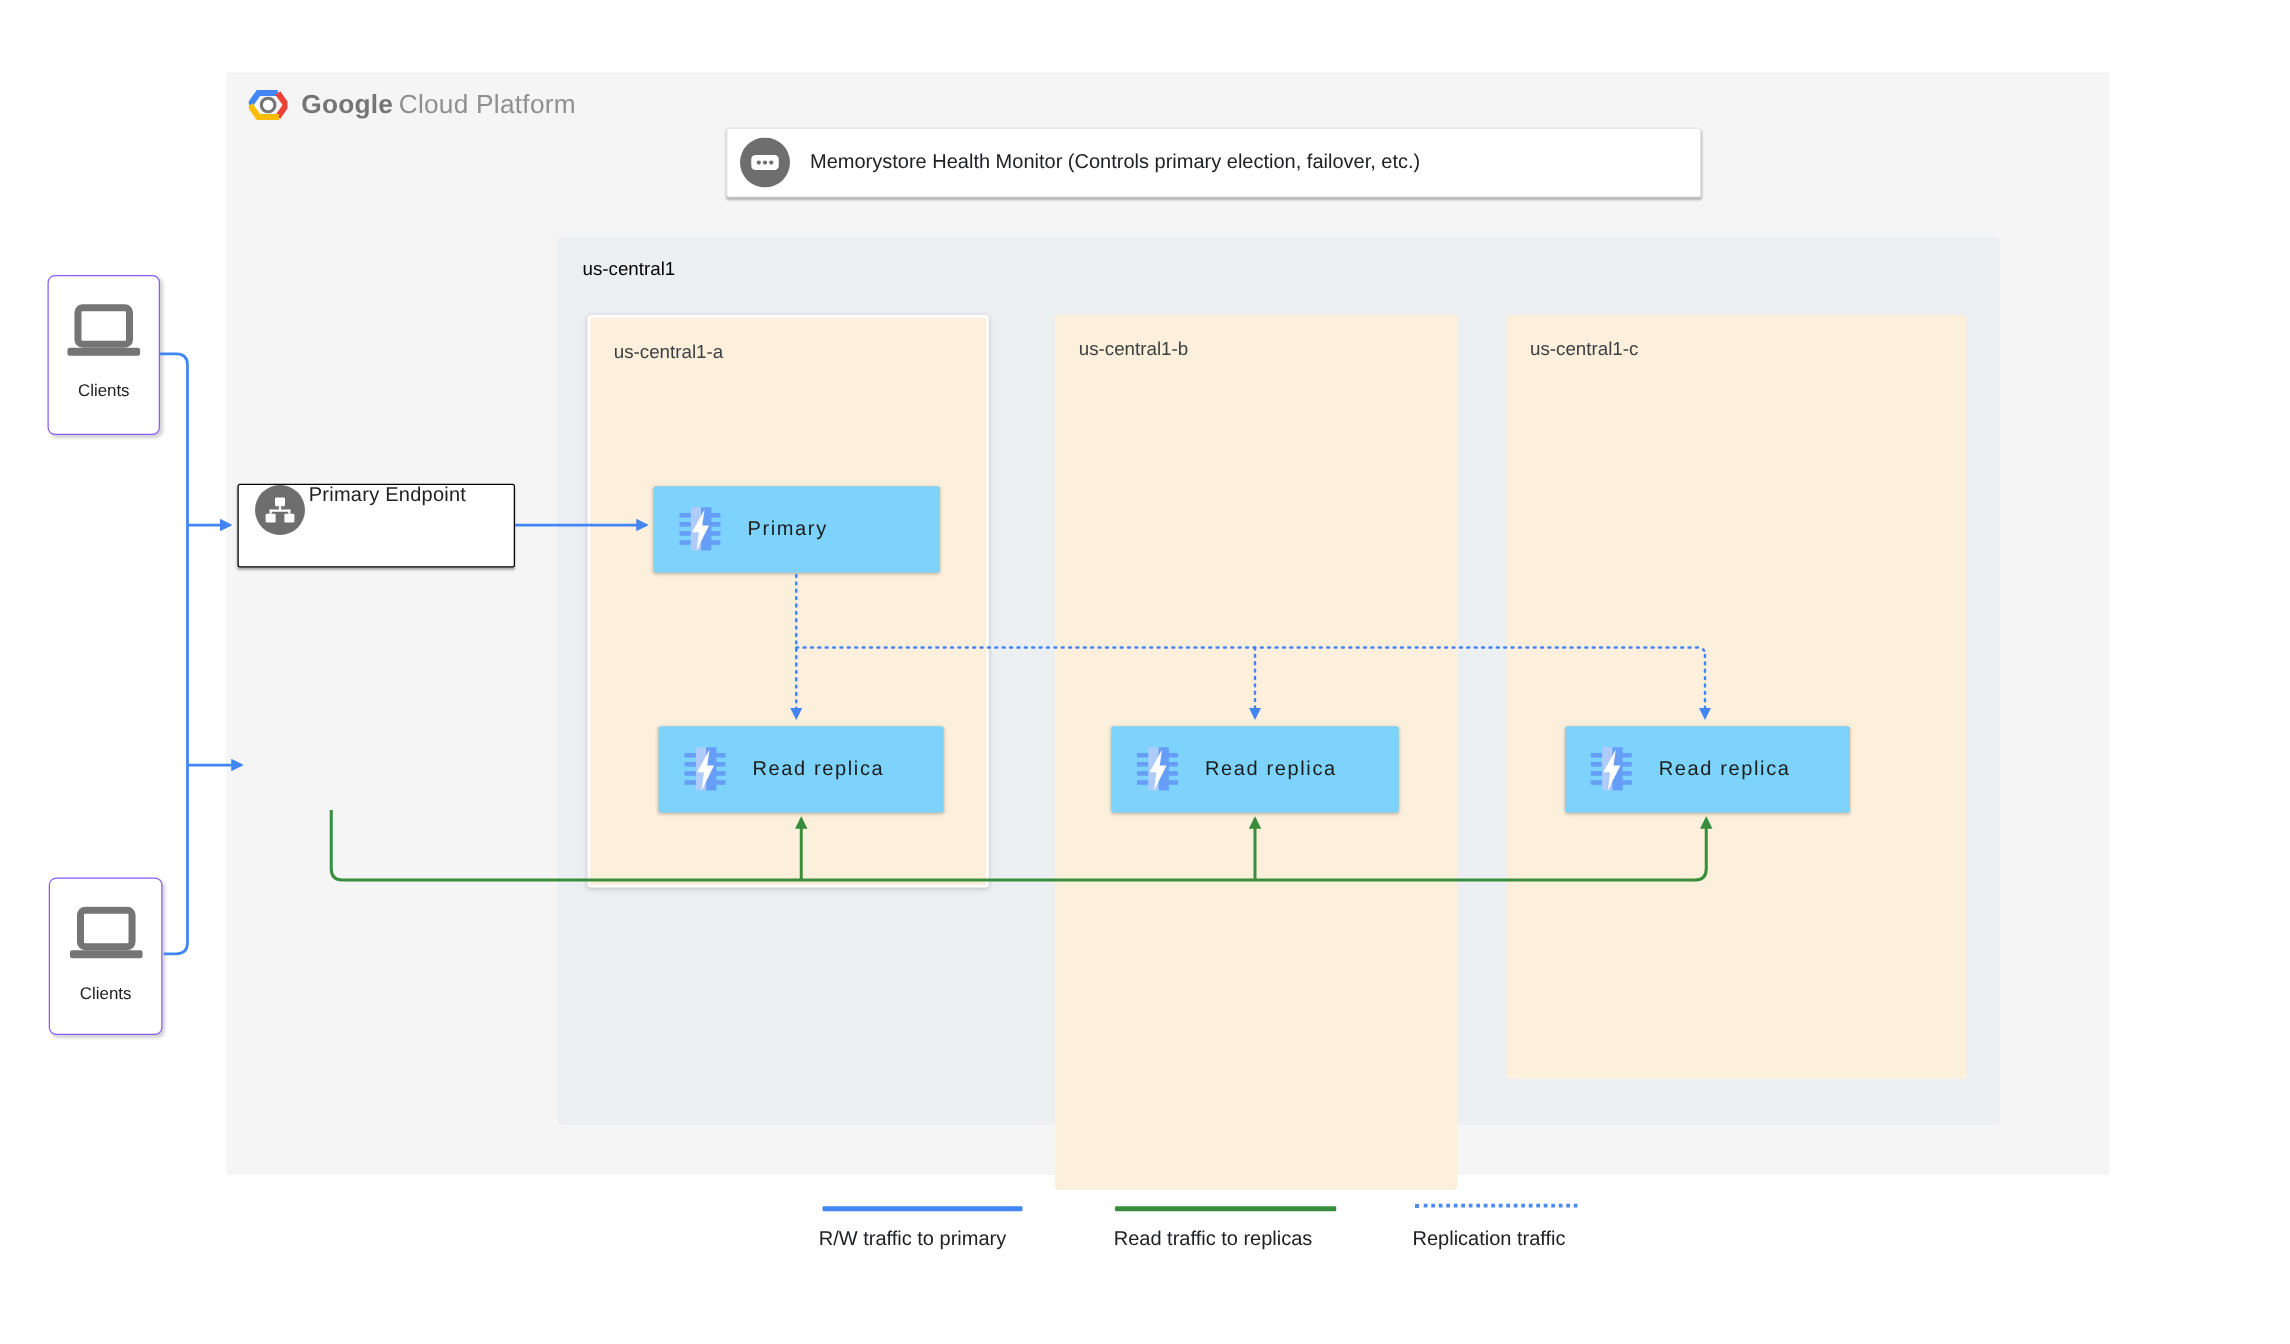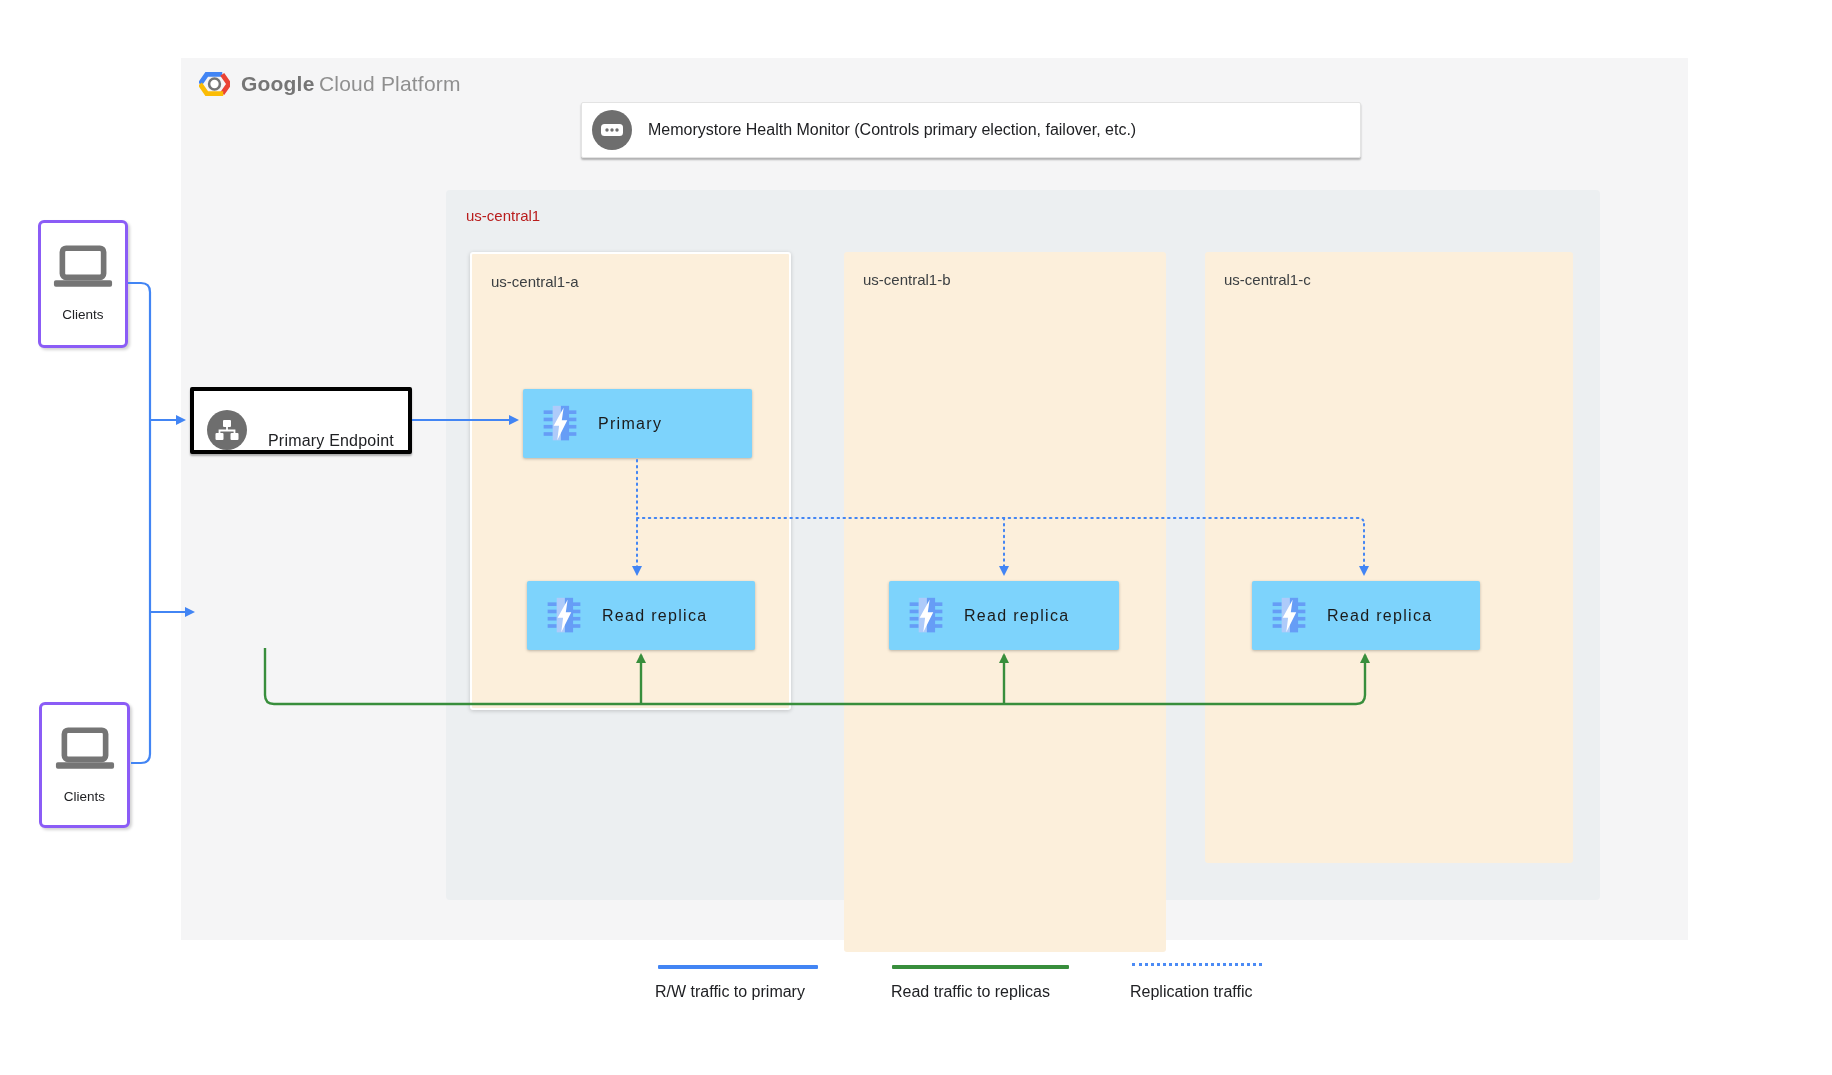--- a/index.html
+++ b/index.html
@@ -16,47 +16,47 @@
 
   
   .monitor { left:581px; top:102px; width:780px; height:56px; background:#ffffff;
              border:1px solid #e3e3e3; border-radius:2px;
              box-shadow:0 2px 2px rgba(0,0,0,0.28); display:flex; align-items:center;
              padding-left:10px; gap:16px; }
   .monitor-label { font-size:16px; color:#202124; }
 
   
   .region { left:446px; top:190px; width:1154px; height:710px; background:#eceff1; border-radius:4px; }
-  .region-label { left:20px; top:17px; font-size:15px; color:#b91c1c; }
+  .region-label { left:20px; top:17px; font-size:15px; color:#000000; }
   .zone { background:#fcefdb; border-radius:3px; }
   .zone-a { left:24px; top:62px; width:321px; height:458px; border:2px solid #ffffff;
             box-shadow:0 1px 4px rgba(0,0,0,0.18); }
   .zone-b { left:398px; top:62px; width:322px; height:700px; }
   .zone-c { left:759px; top:62px; width:368px; height:611px; }
   .zone-label { left:19px; top:19px; font-size:15px; color:#3c4043; }
 
   
   .node { background:#7dd3fc; border-radius:2px; box-shadow:0 1px 3px rgba(0,0,0,0.25);
           display:flex; align-items:center; padding-left:17px; gap:18px; }
   .node-label { font-size:16px; color:#1b1b1b; letter-spacing:1.3px; }
   .node-primary   { left:51px;  top:135px; width:229px; height:69px; }
   .node-replica-a { left:55px;  top:327px; width:228px; height:69px; }
   .node-replica-b { left:45px;  top:329px; width:230px; height:69px; }
   .node-replica-c { left:47px;  top:329px; width:228px; height:69px; }
 
   
-  .endpoint { background:#ffffff; border:4px solid #000000; border-radius:2px;
-              box-shadow:0 2px 2px rgba(0,0,0,0.3); display:flex; align-items:flex-end;
-              padding-left:13px; gap:21px; }
+  .endpoint { background:#ffffff; border:1px solid #000000; border-radius:2px;
+              box-shadow:0 2px 2px rgba(0,0,0,0.3); display:flex; align-items:flex-start;
+              padding-left:13px; gap:3px; }
   .endpoint-primary { left:190px; top:387px; width:222px; height:67px; }
   .endpoint-read    { left:199px; top:580px; width:220px; height:66px; }
   .endpoint-label { font-size:16px; color:#202124; letter-spacing:0.2px; }
 
   
-  .clients { background:#ffffff; border:3px solid #8b5cf6; border-radius:6px;
+  .clients { background:#ffffff; border:1px solid #8b5cf6; border-radius:6px;
              box-shadow:2px 2px 3px rgba(0,0,0,0.18); display:flex; flex-direction:column;
              align-items:center; justify-content:flex-start; padding-top:22px; }
   .clients-top    { left:38px; top:220px; width:90px; height:128px; }
   .clients-bottom { left:39px; top:702px; width:91px; height:126px; }
   .clients-label { margin-top:18px; font-size:13.5px; color:#202124; }
 
   
   .overlay { left:0; top:0; width:1832px; height:1075px; pointer-events:none; }
 
   

